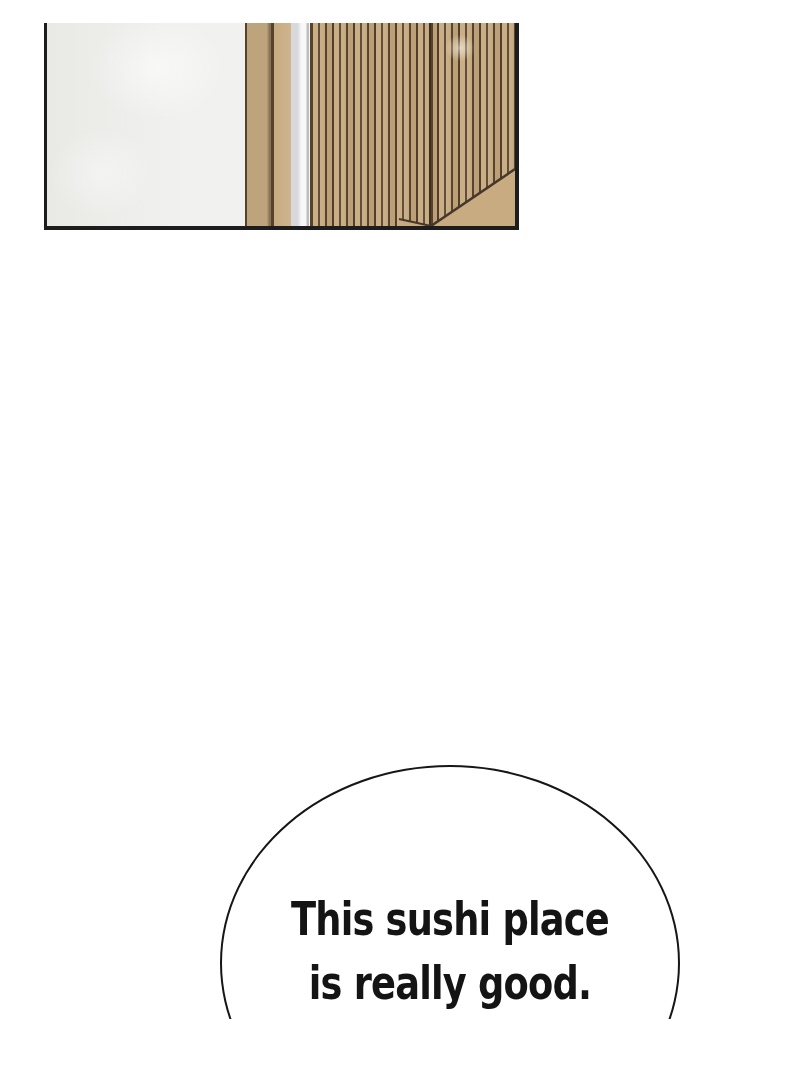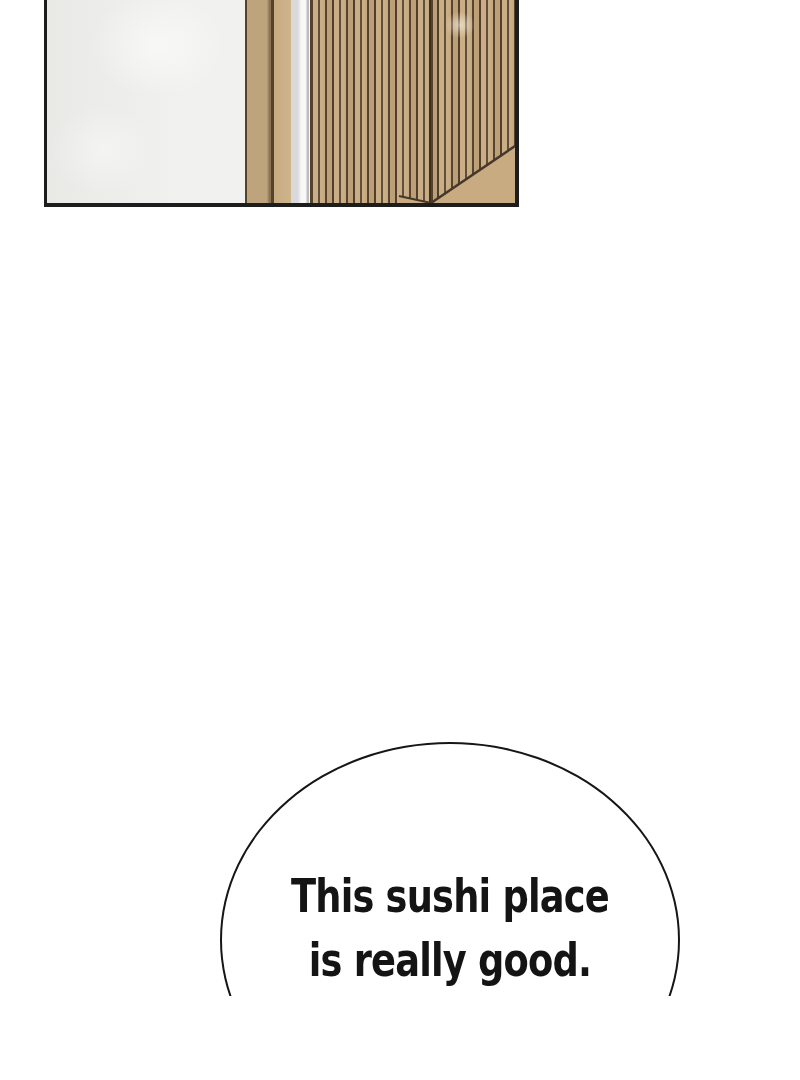--- a/index.html
+++ b/index.html
@@ -5,20 +5,21 @@
   * { margin: 0; padding: 0; box-sizing: border-box; }
   html, body { width: 800px; height: 1080px; overflow: hidden; }
   body { background: var(--paper, #ffffff); font-family: "DejaVu Sans", "Liberation Sans", sans-serif; }
 
   .page {
     position: relative;
     width: 800px;
     height: 996px;
     background: var(--paper, #ffffff);
     overflow: hidden;
+    margin-top: 23px;
   }
 
   
   .panel {
     position: absolute;
     left: 44px;
     top: 0;
     width: 475px;
     height: 207px;
     border-left: 3px solid var(--ink);

